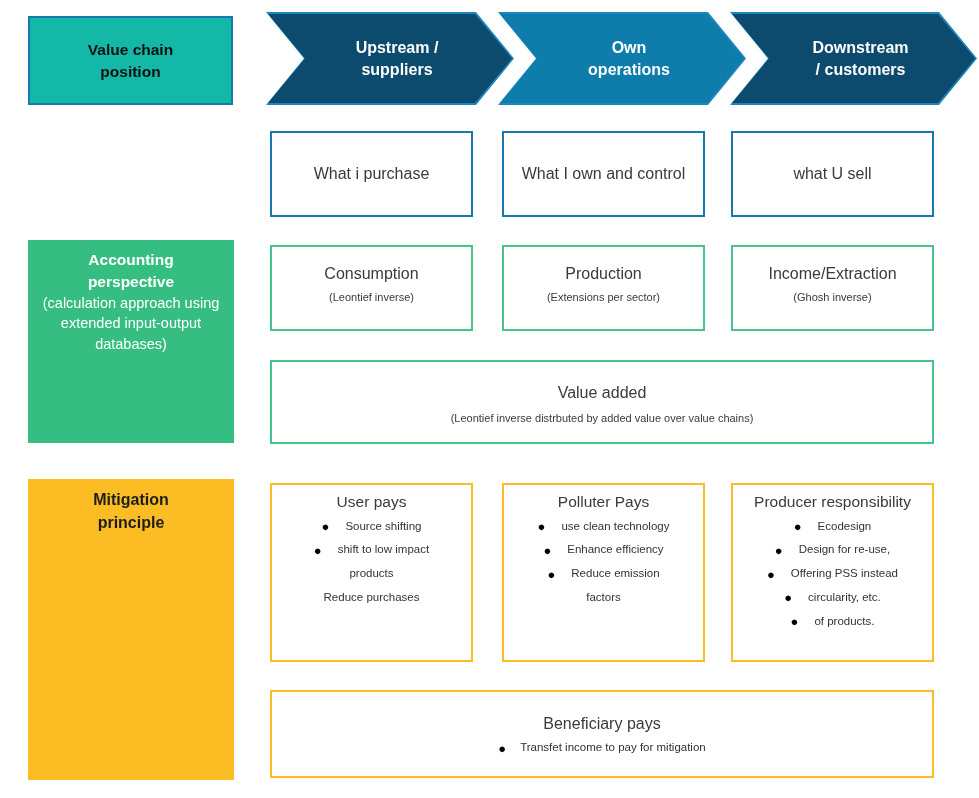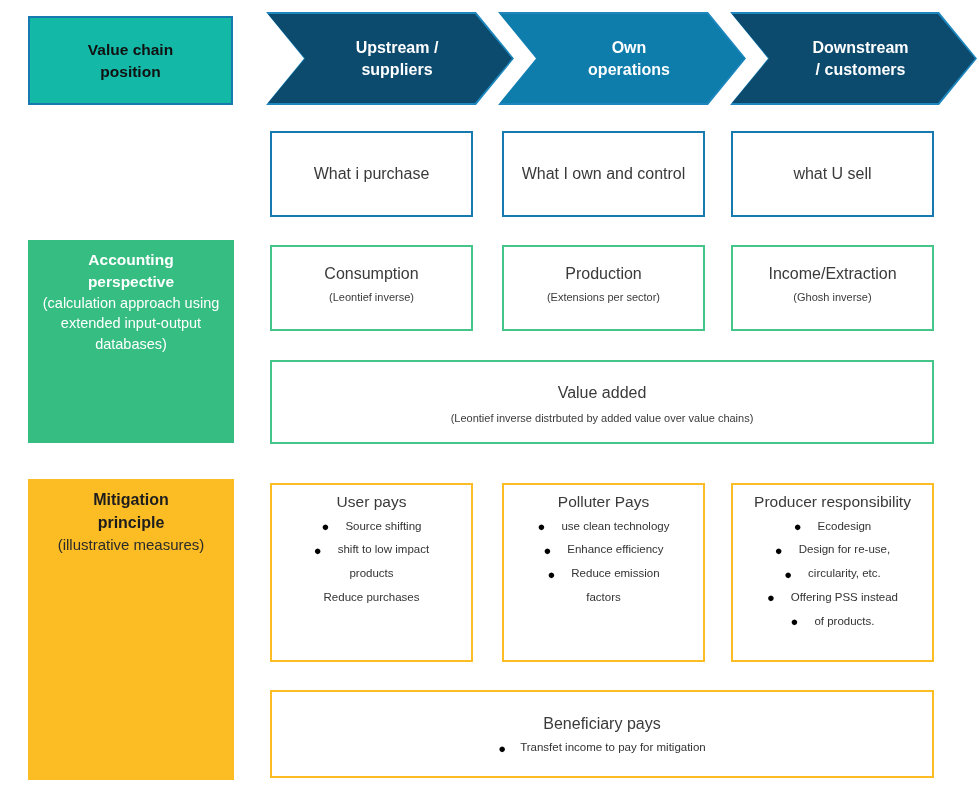--- a/index.html
+++ b/index.html
@@ -267,21 +267,20 @@
     <div class="caption">(Leontief inverse distrbuted by added value over value chains)</div>
   </div>
 
   <div class="abs card green acc-3">
     <div class="title">Income/Extraction</div>
     <div class="caption">(Ghosh inverse)</div>
   </div>
 
   <div class="abs panel-mitig row-label">
     <div class="hdr">Mitigation<br>principle</div>
-    <div class="sub">(illustrative measures)</div>
   </div>
 
   <div class="abs card amber mit-1">
     <div class="title sm">User pays</div>
     <div class="blist">
         <span class="bline"><span class="bullet">●</span><span class="btxt">Source shifting</span></span>
         <span class="bline"><span class="bullet">●</span><span class="btxt">shift to low impact</span></span>
         <span class="bline nobul"><span class="btxt">products</span></span>
         <span class="bline nobul"><span class="btxt">Reduce purchases</span></span>
       </div>
@@ -295,22 +294,22 @@
         <span class="bline"><span class="bullet">●</span><span class="btxt">Reduce emission</span></span>
         <span class="bline nobul"><span class="btxt">factors</span></span>
       </div>
   </div>
 
   <div class="abs card amber mit-3">
     <div class="title sm">Producer responsibility</div>
     <div class="blist">
         <span class="bline"><span class="bullet">●</span><span class="btxt">Ecodesign</span></span>
         <span class="bline"><span class="bullet">●</span><span class="btxt">Design for re-use,</span></span>
+        <span class="bline"><span class="bullet">●</span><span class="btxt">Offering PSS instead</span></span>
         <span class="bline"><span class="bullet">●</span><span class="btxt">circularity, etc.</span></span>
-        <span class="bline"><span class="bullet">●</span><span class="btxt">Offering PSS instead</span></span>
         <span class="bline"><span class="bullet">●</span><span class="btxt">of products.</span></span>
       </div>
   </div>
 
   <div class="abs card amber mit-wide">
     <div class="title">Beneficiary pays</div>
     <div class="blist">
         <span class="bline"><span class="bullet">●</span><span class="btxt">Transfet income to pay for mitigation</span></span>
       </div>
   </div>

